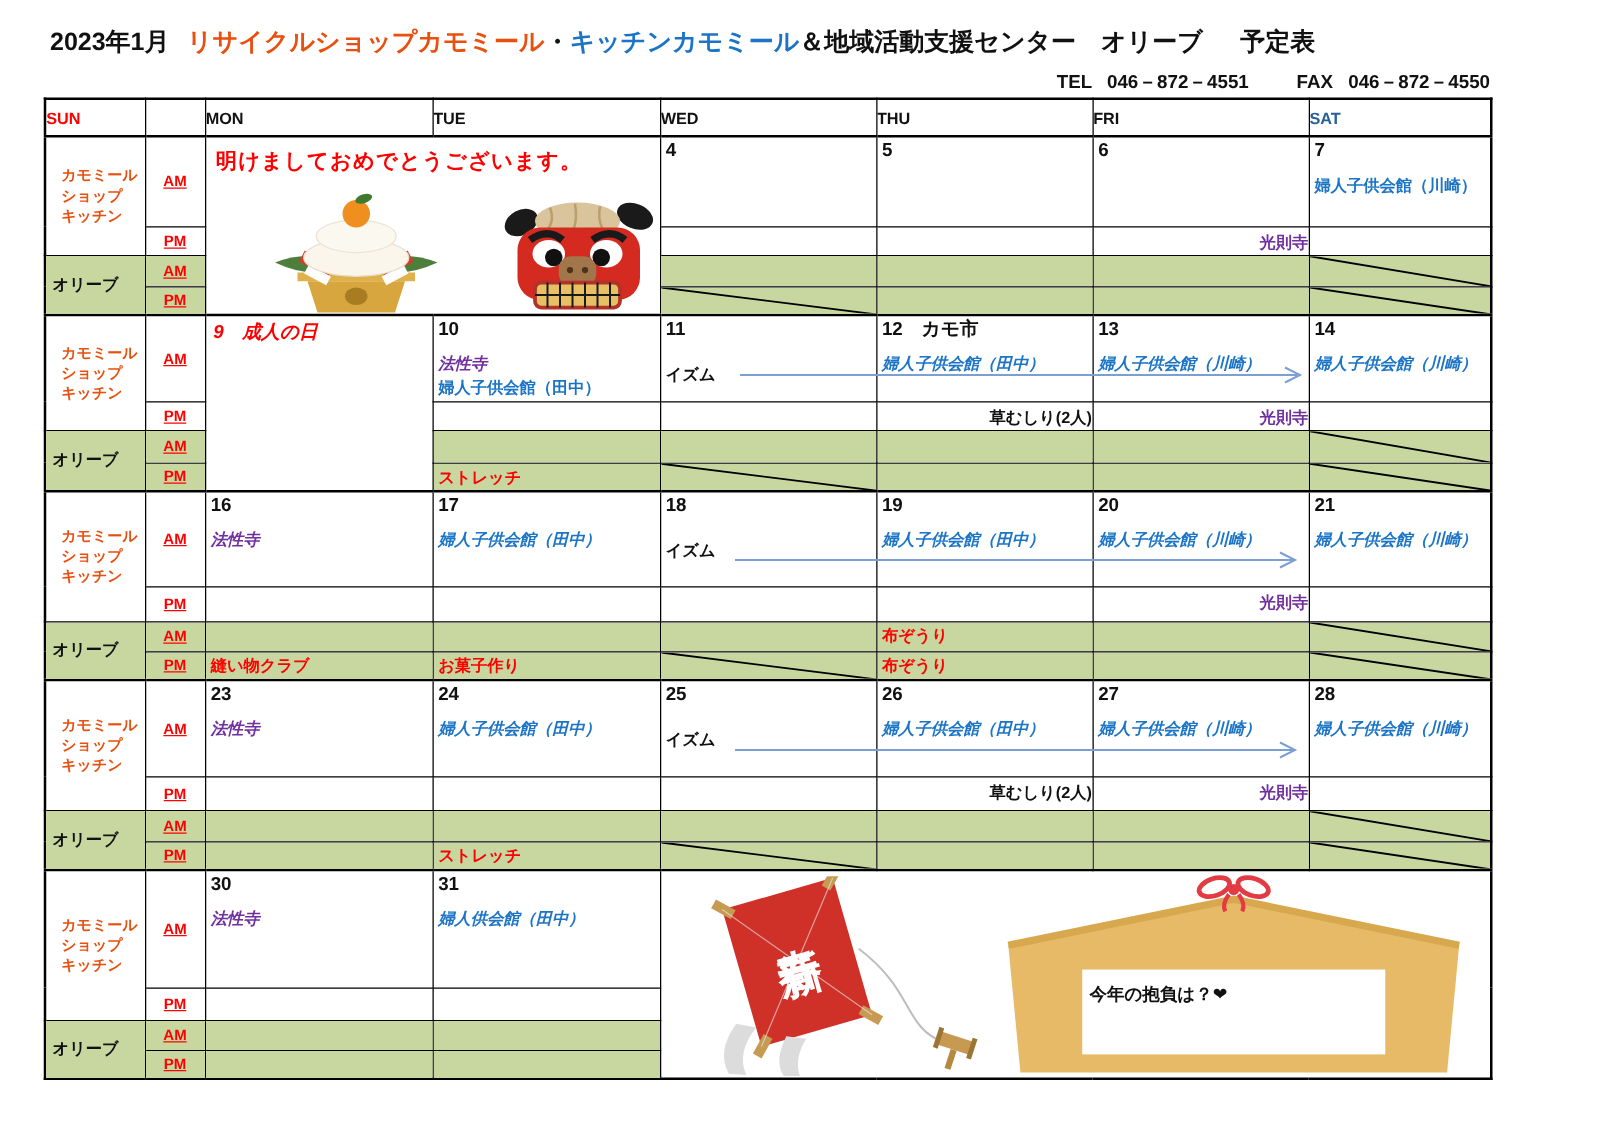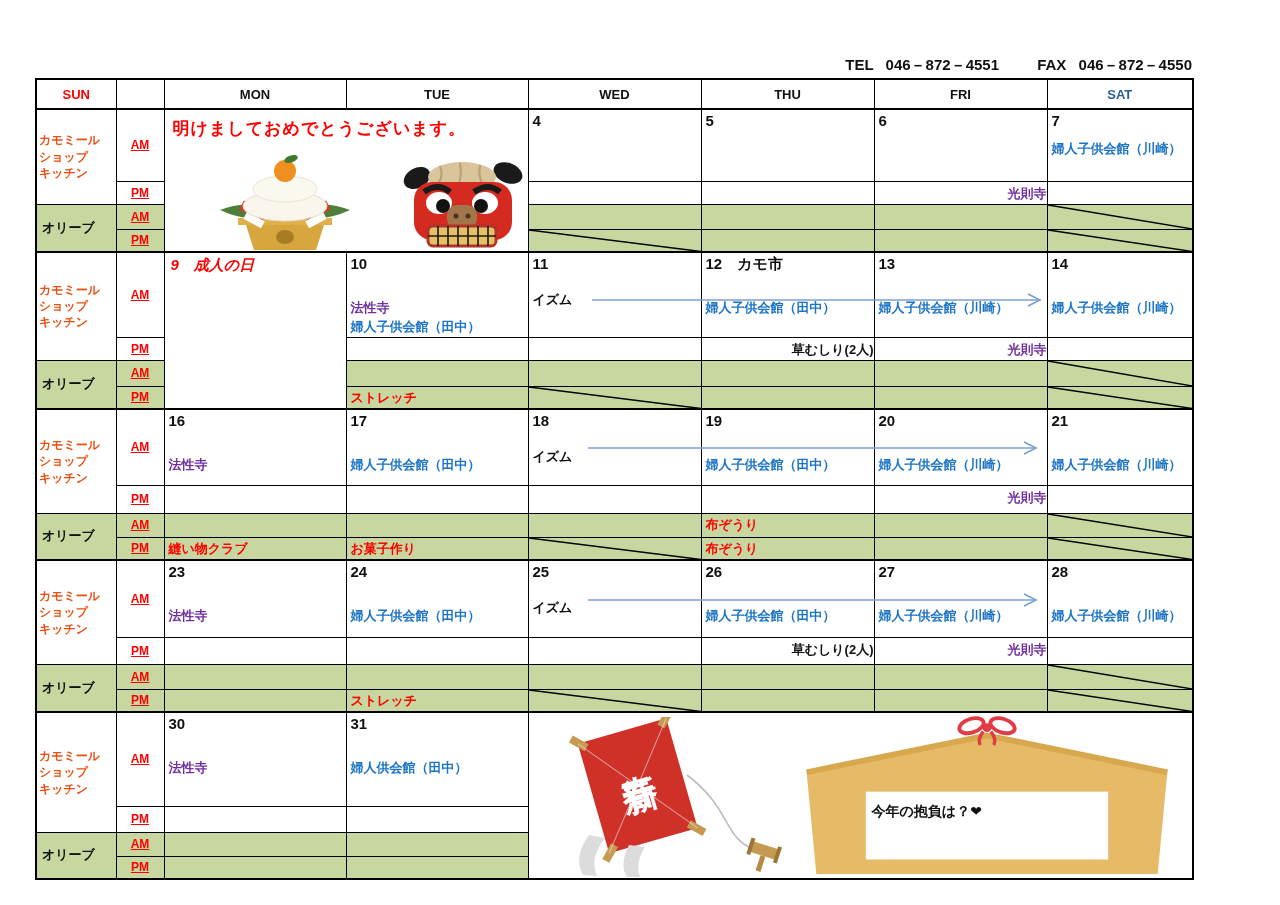--- a/index.html
+++ b/index.html
@@ -12,46 +12,49 @@
   #contact{position:absolute;top:56px;right:88px;font-size:15px;white-space:nowrap;}
   #contact span{margin-left:8px;}
   #contact .gap{margin-left:34px;}
   
   .c-red{color:#ff0000;} .c-orange{color:#e8500f;} .c-blue{color:#1b74c5;}
   .c-purple{color:#7030a0;} .c-satblue{color:#2a6099;} .c-black{color:#111;}
   
   #cal{position:absolute;left:35px;top:78px;}
   table{border-collapse:collapse;table-layout:fixed;width:1157px;}
   td{border:1px solid #000;padding:0;vertical-align:top;position:relative;overflow:hidden;}
-  tr.hdr td{border-bottom-width:2px;height:28px;text-align:center;vertical-align:middle;font-size:13px;margin-left:40px;}
+  tr.hdr td{border-bottom-width:2px;height:28px;text-align:left;vertical-align:middle;font-size:13px;margin-left:40px;}
   table{border:2px solid #000;}
   tr.wk td{border-top-width:2px;}
   .green{background:#c7d79f;}
   .ampm{text-align:center;vertical-align:middle;font-size:12px;color:#ff0000;text-decoration:underline;}
-  .facility{vertical-align:middle;padding-left:2px;font-size:12px;line-height:1.35;color:#e8500f;}
+  .facility{vertical-align:middle;padding-left:12px;font-size:12px;line-height:1.35;color:#e8500f;}
   .olive-lab{vertical-align:middle;padding-left:5px;font-size:13px;color:#111;}
   .num{font-size:15px;line-height:1.2;padding:2px 0 0 4px;color:#111;}
   .ev{font-size:13px;line-height:1.45;padding-left:4px;}
-  .mt9{margin-top:26px;} .mt18{margin-top:18px;} .mt10{margin-top:10px;}
+  .mt9{margin-top:9px;font-style:italic;} .mt18{margin-top:18px;} .mt10{margin-top:10px;}
   .pmev{font-size:13px;padding:3px 0 0 4px;text-align:right;}
   .olev{font-size:13px;color:#ff0000;padding:2px 0 0 4px;}
   .holiday{font-size:15px;color:#ff0000;padding:3px 0 0 6px;font-style:italic;}
   .greeting{font-size:17px;color:#ff0000;padding:7px 0 0 8px;letter-spacing:1px;}
   
   .diag{position:absolute;left:0;top:0;width:100%;height:100%;display:block;}
   .artsvg{position:absolute;display:block;}
   .arrow{position:absolute;}
   #footer-note{position:absolute;left:877px;top:860px;font-size:14px;color:#111;white-space:nowrap;}
   #ema-text{position:absolute;font-size:14px;color:#111;}
 </style>
 </head>
 <body>
 
 <div id="stage">
 
+  <div id="title">
+    <span class="c-black sp">2023年1月</span><span class="c-orange">リサイクルショップカモミール</span><span class="c-black">・</span><span class="c-blue">キッチンカモミール</span><span class="c-black">＆地域活動支援センター　オリーブ</span><span class="c-black suffix">予定表</span>
+  </div>
 
   <div id="contact">
     <span>TEL</span>
     <span>046－872－4551</span>
     <span class="gap">FAX</span>
     <span>046－872－4550</span>
   </div>
 
   <div id="cal">
   <table>

